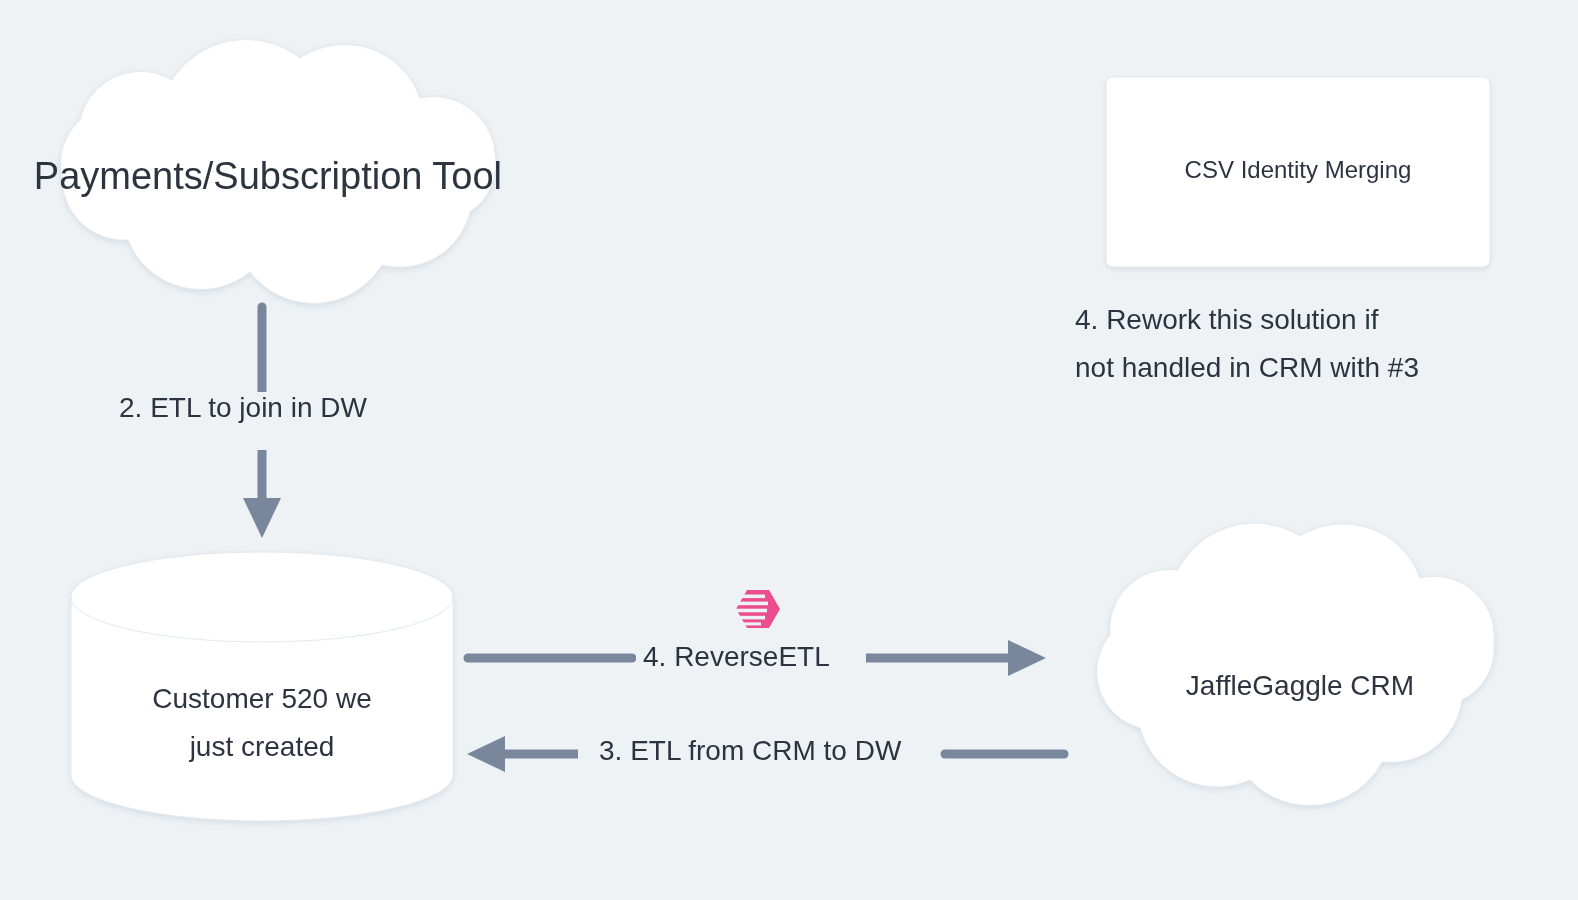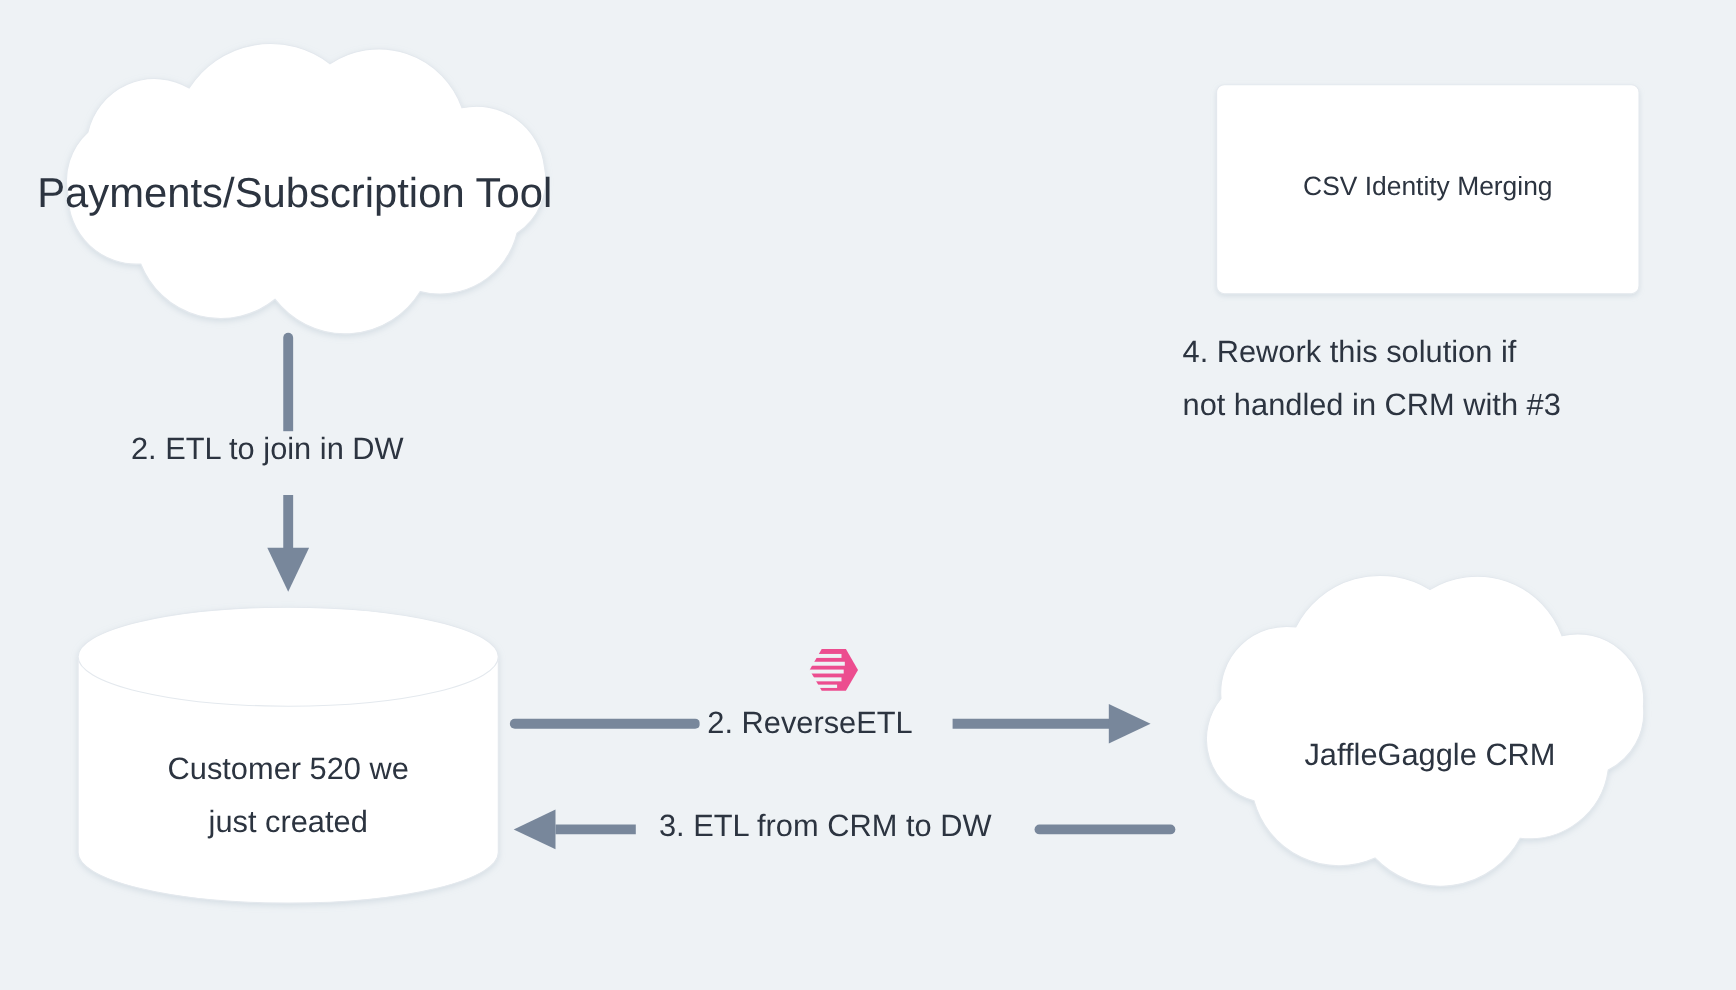--- a/index.html
+++ b/index.html
@@ -193,17 +193,17 @@
   <div class="node-label" id="label-datawarehouse">Customer 520 we
 just created</div>
 
   <div class="node-label" id="label-crm-cloud">JaffleGaggle CRM</div>
 
   <div class="node-label" id="label-note-four">4. Rework this solution if
 not handled in CRM with #3</div>
 
   <div class="edge-label" id="label-edge-two">2. ETL to join in DW</div>
 
-  <div class="edge-label" id="label-edge-one">2. ReverseETL</div>
+  <div class="edge-label" id="label-edge-one">4. ReverseETL</div>
 
   <div class="edge-label" id="label-edge-three">3. ETL from CRM to DW</div>
 
 </div>
 
 </body></html>

